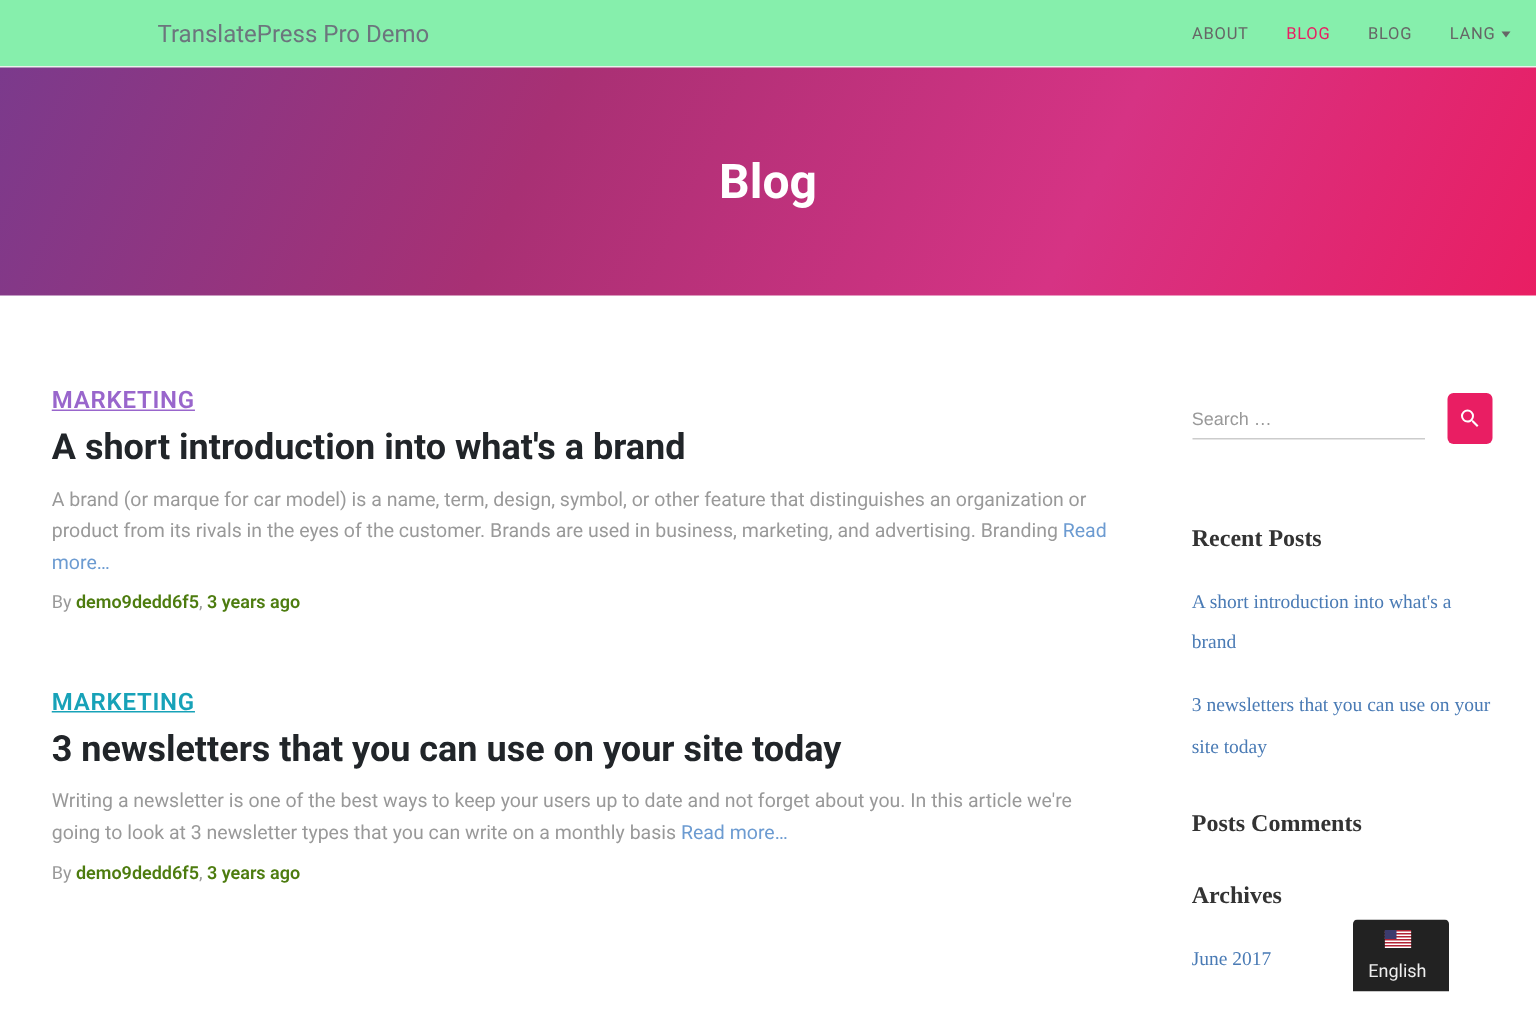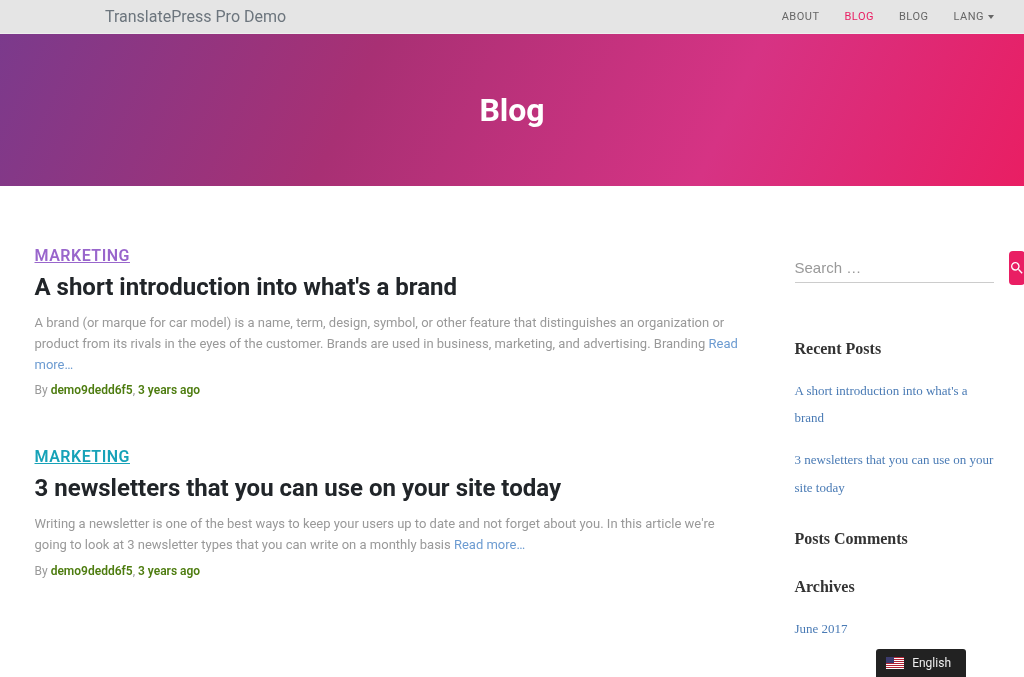--- a/index.html
+++ b/index.html
@@ -1,18 +1,18 @@
 <!DOCTYPE html>
 <html><head>
   <meta charset="utf-8">
   <style>
     * { margin: 0; padding: 0; box-sizing: border-box; }
     body { font-family: -apple-system, BlinkMacSystemFont, "Segoe UI", Roboto, "Helvetica Neue", Arial, sans-serif; color: #333; }
     
-    .navbar { background: #e5e5e5; height: 34px; display: flex; justify-content: space-between; align-items: center; padding: 0 30px 0 105px; border-bottom: 1px solid #eee; }
+    .navbar { background: #86efac; height: 45px; display: flex; justify-content: space-between; align-items: center; padding: 0 17px 0 105px; border-bottom: 1px solid #eee; }
     .navbar-brand { color: #6c757d; font-size: 16px; text-decoration: none; }
     .navbar-nav { display: flex; list-style: none; gap: 25px; }
     .navbar-nav li { font-size: 11px; letter-spacing: 0.5px; }
     .navbar-nav li a { color: #666; text-decoration: none; }
     .navbar-nav li.active a { color: #e91e63; }
     .navbar-nav li .caret { display: inline-block; width: 0; height: 0; margin-left: 4px; vertical-align: middle; border-top: 4px solid; border-right: 3px solid transparent; border-left: 3px solid transparent; }
     
     .hero { background: linear-gradient(115deg, #7b3a8c 0%, #a83074 35%, #d63384 70%, #e91e63 100%); height: 152px; display: flex; align-items: center; justify-content: center; }
     .hero h1 { color: #fff; font-size: 32px; font-weight: 700; }
     
@@ -23,32 +23,32 @@
     .post { margin-bottom: 50px; }
     .post-category { color: #9966cc; font-size: 16px; font-weight: 600; letter-spacing: 0.5px; text-transform: uppercase; margin-bottom: 8px; display: block; }
     .post-category.alt { color: #17a2b8; }
     .post-title { font-size: 24px; font-weight: 700; color: #212529; margin-bottom: 12px; }
     .post-excerpt { color: #999; font-size: 13px; line-height: 1.6; margin-bottom: 8px; }
     .read-more { color: #6c9bd1; font-size: 13px; text-decoration: none; }
     .post-meta { color: #999; font-size: 12px; margin-top: 6px; }
     .post-meta .author, .post-meta .date { color: #4d7c0f; font-weight: 600; }
     
     .search-row { display: flex; align-items: center; gap: 15px; margin-bottom: 55px; }
-    .search-input { flex: 1; border: none; border-bottom: 1px solid #ccc; padding: 6px 0; font-size: 15px; color: #0f172a; outline: none; background: transparent; }
+    .search-input { flex: 1; border: none; border-bottom: 1px solid #ccc; padding: 6px 0; font-size: 12px; color: #0f172a; outline: none; background: transparent; }
     .search-input::placeholder { color: #999; }
     .search-btn { background: #e91e63; border: none; width: 34px; height: 34px; border-radius: 4px; display: flex; align-items: center; justify-content: center; cursor: pointer; }
     .search-btn svg { width: 16px; height: 16px; fill: #fff; }
     
     .widget { margin-bottom: 30px; font-family: Liberation Serif, serif; }
     .widget-title { font-size: 16px; font-weight: 700; color: #333; margin-bottom: 18px; }
     .widget-list { list-style: none; }
     .widget-list li { margin-bottom: 15px; line-height: 1.7; }
     .widget-list li a { color: #4a7bb5; font-size: 13px; text-decoration: none; }
     
-    .lang-switcher { position: fixed; bottom: 0; right: 58px; background: #222; color: #eee; padding: 7px 15px 7px 10px; font-size: 12px; display: flex; align-items: center; gap: 8px; border-radius: 3px 3px 0 0; }
+    .lang-switcher { position: fixed; bottom: 16px; right: 58px; background: #222; color: #eee; padding: 7px 15px 7px 10px; font-size: 12px; display: flex; align-items: center; gap: 8px; border-radius: 3px 3px 0 0; flex-direction: column; }
     .flag { width: 18px; height: 12px; display: inline-block; position: relative; overflow: hidden; }
     .flag-inner { width: 100%; height: 100%; }
   </style>
 </head>
 <body>
 
 <nav class="navbar">
   <a href="#" class="navbar-brand">TranslatePress Pro Demo</a>
   <ul class="navbar-nav">
     <li><a href="#">ABOUT</a></li>

